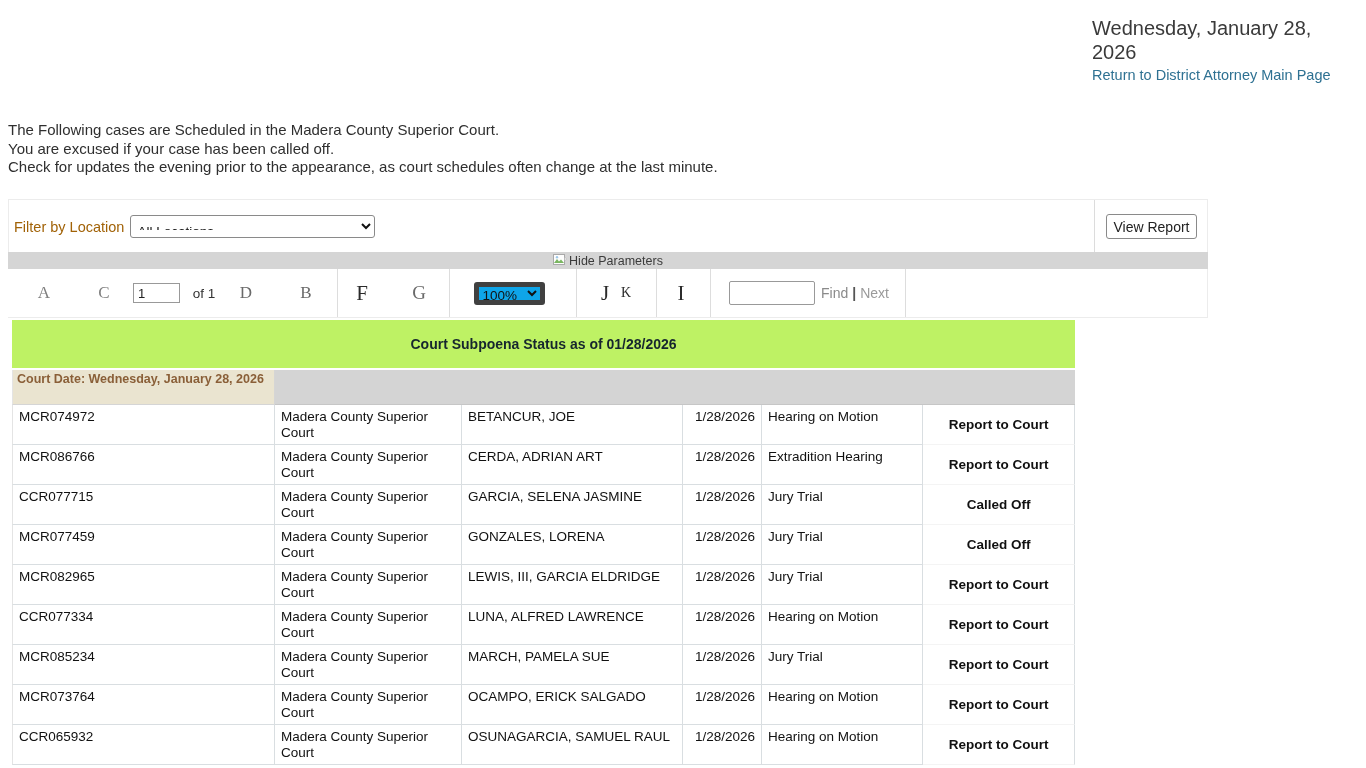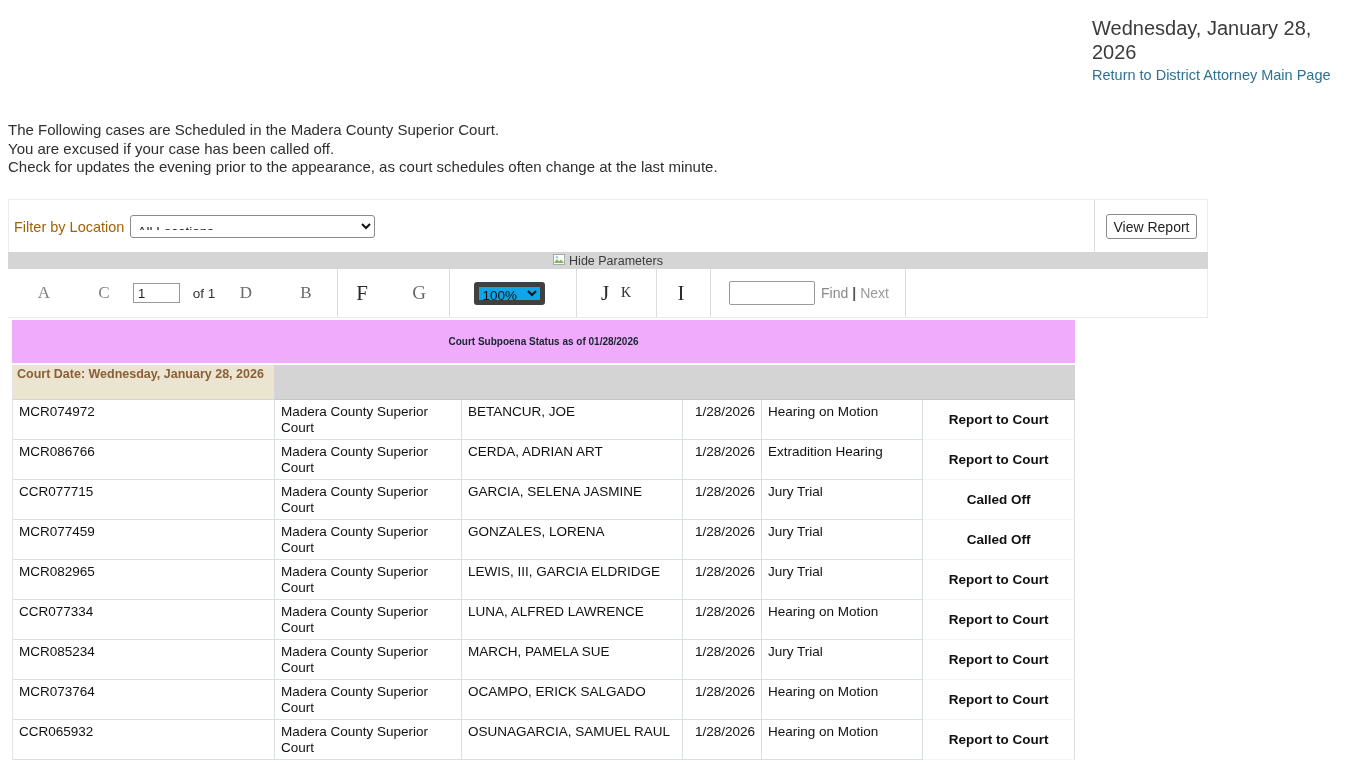--- a/index.html
+++ b/index.html
@@ -72,21 +72,21 @@
   .find-link { font-size:14px; color:#8a8a8a; cursor:pointer; }
   .find-pipe { font-size:14px; color:#555; font-weight:bold; margin:0 4px; }
 
   
   table.report {
     position:absolute; left:12px; top:320px; width:1063px;
     border-collapse:separate; border-spacing:0; table-layout:fixed;
   }
   td, th { overflow:hidden; }
   .title-cell {
-    background:#f0abfc; color:#16262e; font-weight:bold; font-size:10px;
+    background:#bef264; color:#16262e; font-weight:bold; font-size:14px;
     text-align:center; height:27px; border-bottom:2px solid #fff; padding:16px;
   }
   th.colhead {
     background:#b9dcea; color:#16262e; font-weight:bold; font-size:14px;
     text-align:center; vertical-align:middle; height:48px;
     border-right:2px solid #fff; border-bottom:2px solid #fff; padding:2px 6px;
   }
   th.colhead:last-child { border-right:none; }
   td.group-label {
     background:#eae4d0; color:#8a5f38; font-weight:bold; font-size:12.5px;

